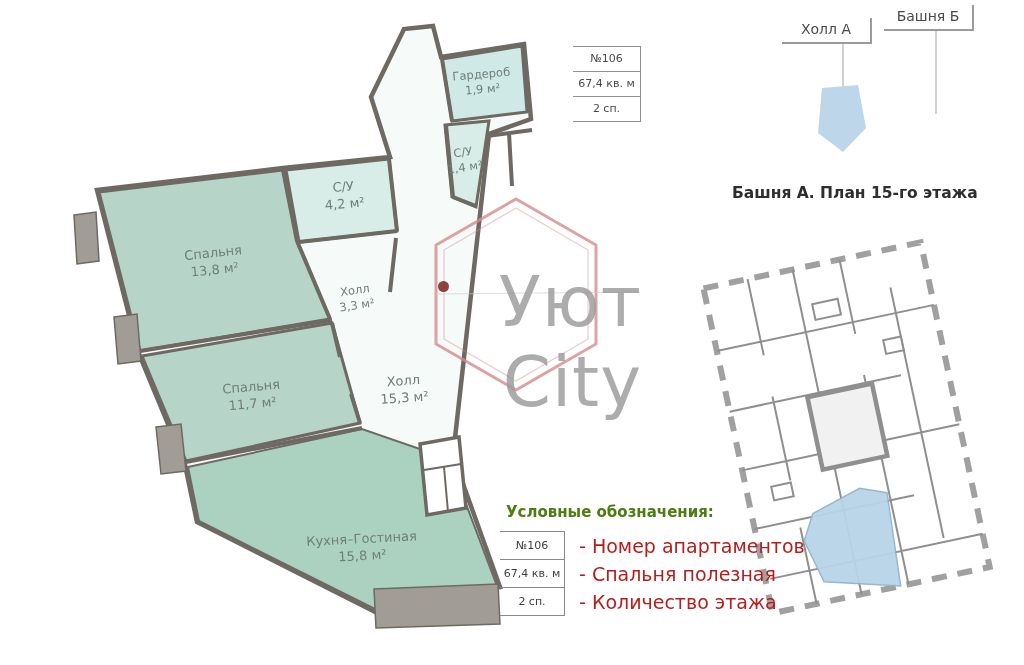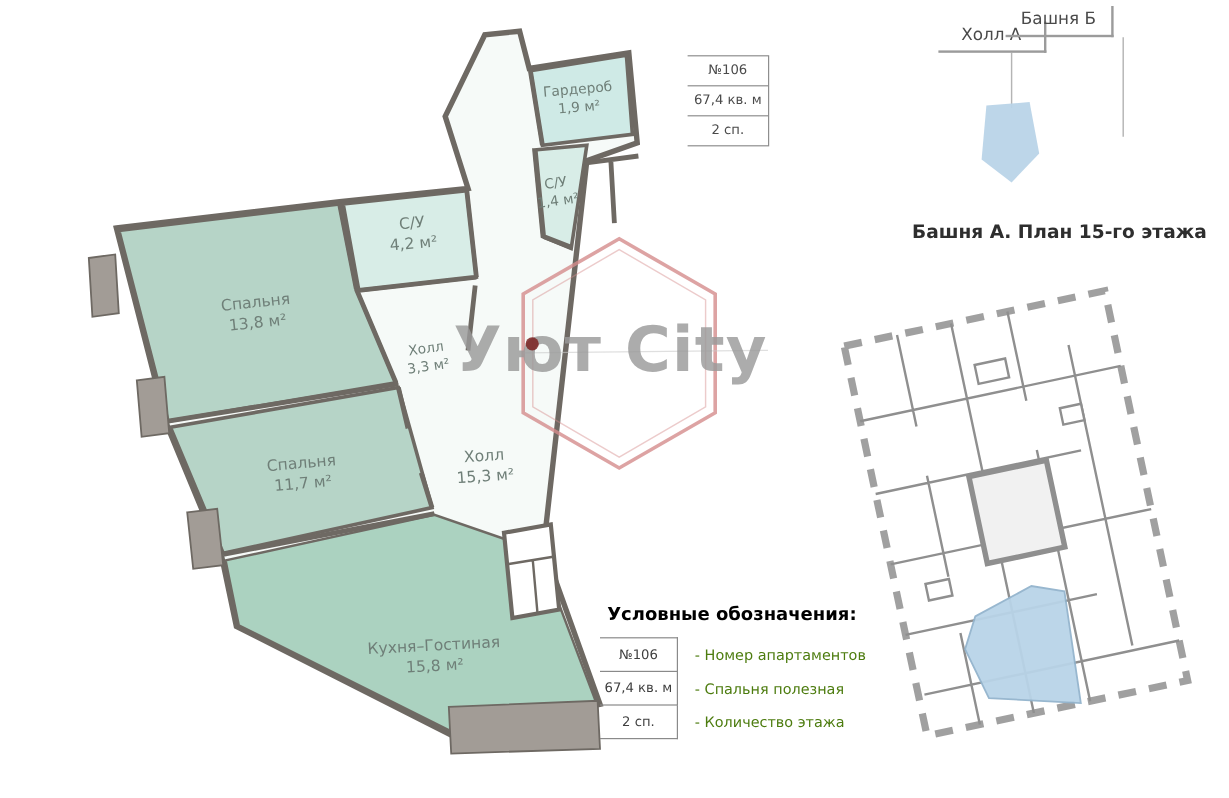--- a/index.html
+++ b/index.html
@@ -22,35 +22,35 @@
     background:transparent;
   }
   
   .info-box{position:absolute;left:573px;top:46px;width:67px;border-right:1.5px solid #8e8e8e;}
   .info-cell{
     height:24px;line-height:24px;text-align:center;font-size:11px;color:#4a4a4a;
     border-bottom:1.5px solid #8e8e8e;
   }
   .info-cell.first{border-top:1.5px solid #8e8e8e;}
   
-  .tower-title{position:absolute;left:732px;top:184px;font-size:15.5px;font-weight:600;color:#2e2e2e;margin-left:28px;}
+  .tower-title{position:absolute;left:732px;top:184px;font-size:15.5px;font-weight:600;color:#2e2e2e;}
   
   .legend{position:absolute;left:500px;top:503px;}
-  .legend-title{font-size:15px;font-weight:bold;color:#000000;margin-left:6px;margin-bottom:10px;}
+  .legend-title{font-size:15px;font-weight:bold;color:#4d7c0f;margin-left:6px;margin-bottom:10px;}
   .legend-row{display:flex;align-items:center;}
   .legend-key{
     width:64px;height:27px;line-height:27px;text-align:center;font-size:11px;color:#3f3f3f;
     border-bottom:1.5px solid #8a8a8a;border-right:1.5px solid #8a8a8a;
   }
   .legend-row.first .legend-key{border-top:1.5px solid #8a8a8a;}
-  .legend-desc{margin-left:14px;font-size:12px;color:#4d7c0f;}
+  .legend-desc{margin-left:14px;font-size:19px;color:#b91c1c;}
   
   .wm-text{
-    position:absolute;left:378px;top:262px;width:264px;text-align:left;
-    font-size:52px;font-weight:bold;color:#9a9a9a;opacity:.82;letter-spacing:1px;pointer-events:none;
+    position:absolute;left:378px;top:262px;width:264px;text-align:right;
+    font-size:69px;font-weight:normal;color:#9a9a9a;opacity:.82;letter-spacing:1px;pointer-events:none;
   }
   .wm-dot{position:absolute;left:438px;top:281px;width:11px;height:11px;border-radius:50%;
     background:#7b2222;opacity:.85;pointer-events:none;}
 </style>
 </head>
 <body>
 
 <div class="canvas">
 
   <svg class="plan-svg" width="1024" height="665" viewBox="0 0 1024 665">
@@ -154,21 +154,21 @@
   <div class="wm-text">Уют City</div>
   <div class="wm-dot"></div>
 
   <div class="info-box">
     <div class="info-cell first">№106</div>
     <div class="info-cell">67,4 кв. м</div>
     <div class="info-cell">2 сп.</div>
   </div>
 
   <div class="tab" style="left:782px;top:18px;">Холл А</div>
-  <div class="tab" style="left:838px;top:5px;">Башня Б</div>
+  <div class="tab" style="left:884px;top:5px;">Башня Б</div>
 
   <div class="tower-title">Башня А. План 15-го этажа</div>
 
   <div class="legend">
     <div class="legend-title">Условные обозначения:</div>
     <div class="legend-row first">
       <div class="legend-key">№106</div>
       <div class="legend-desc">- Номер апартаментов</div>
     </div>
     <div class="legend-row">

